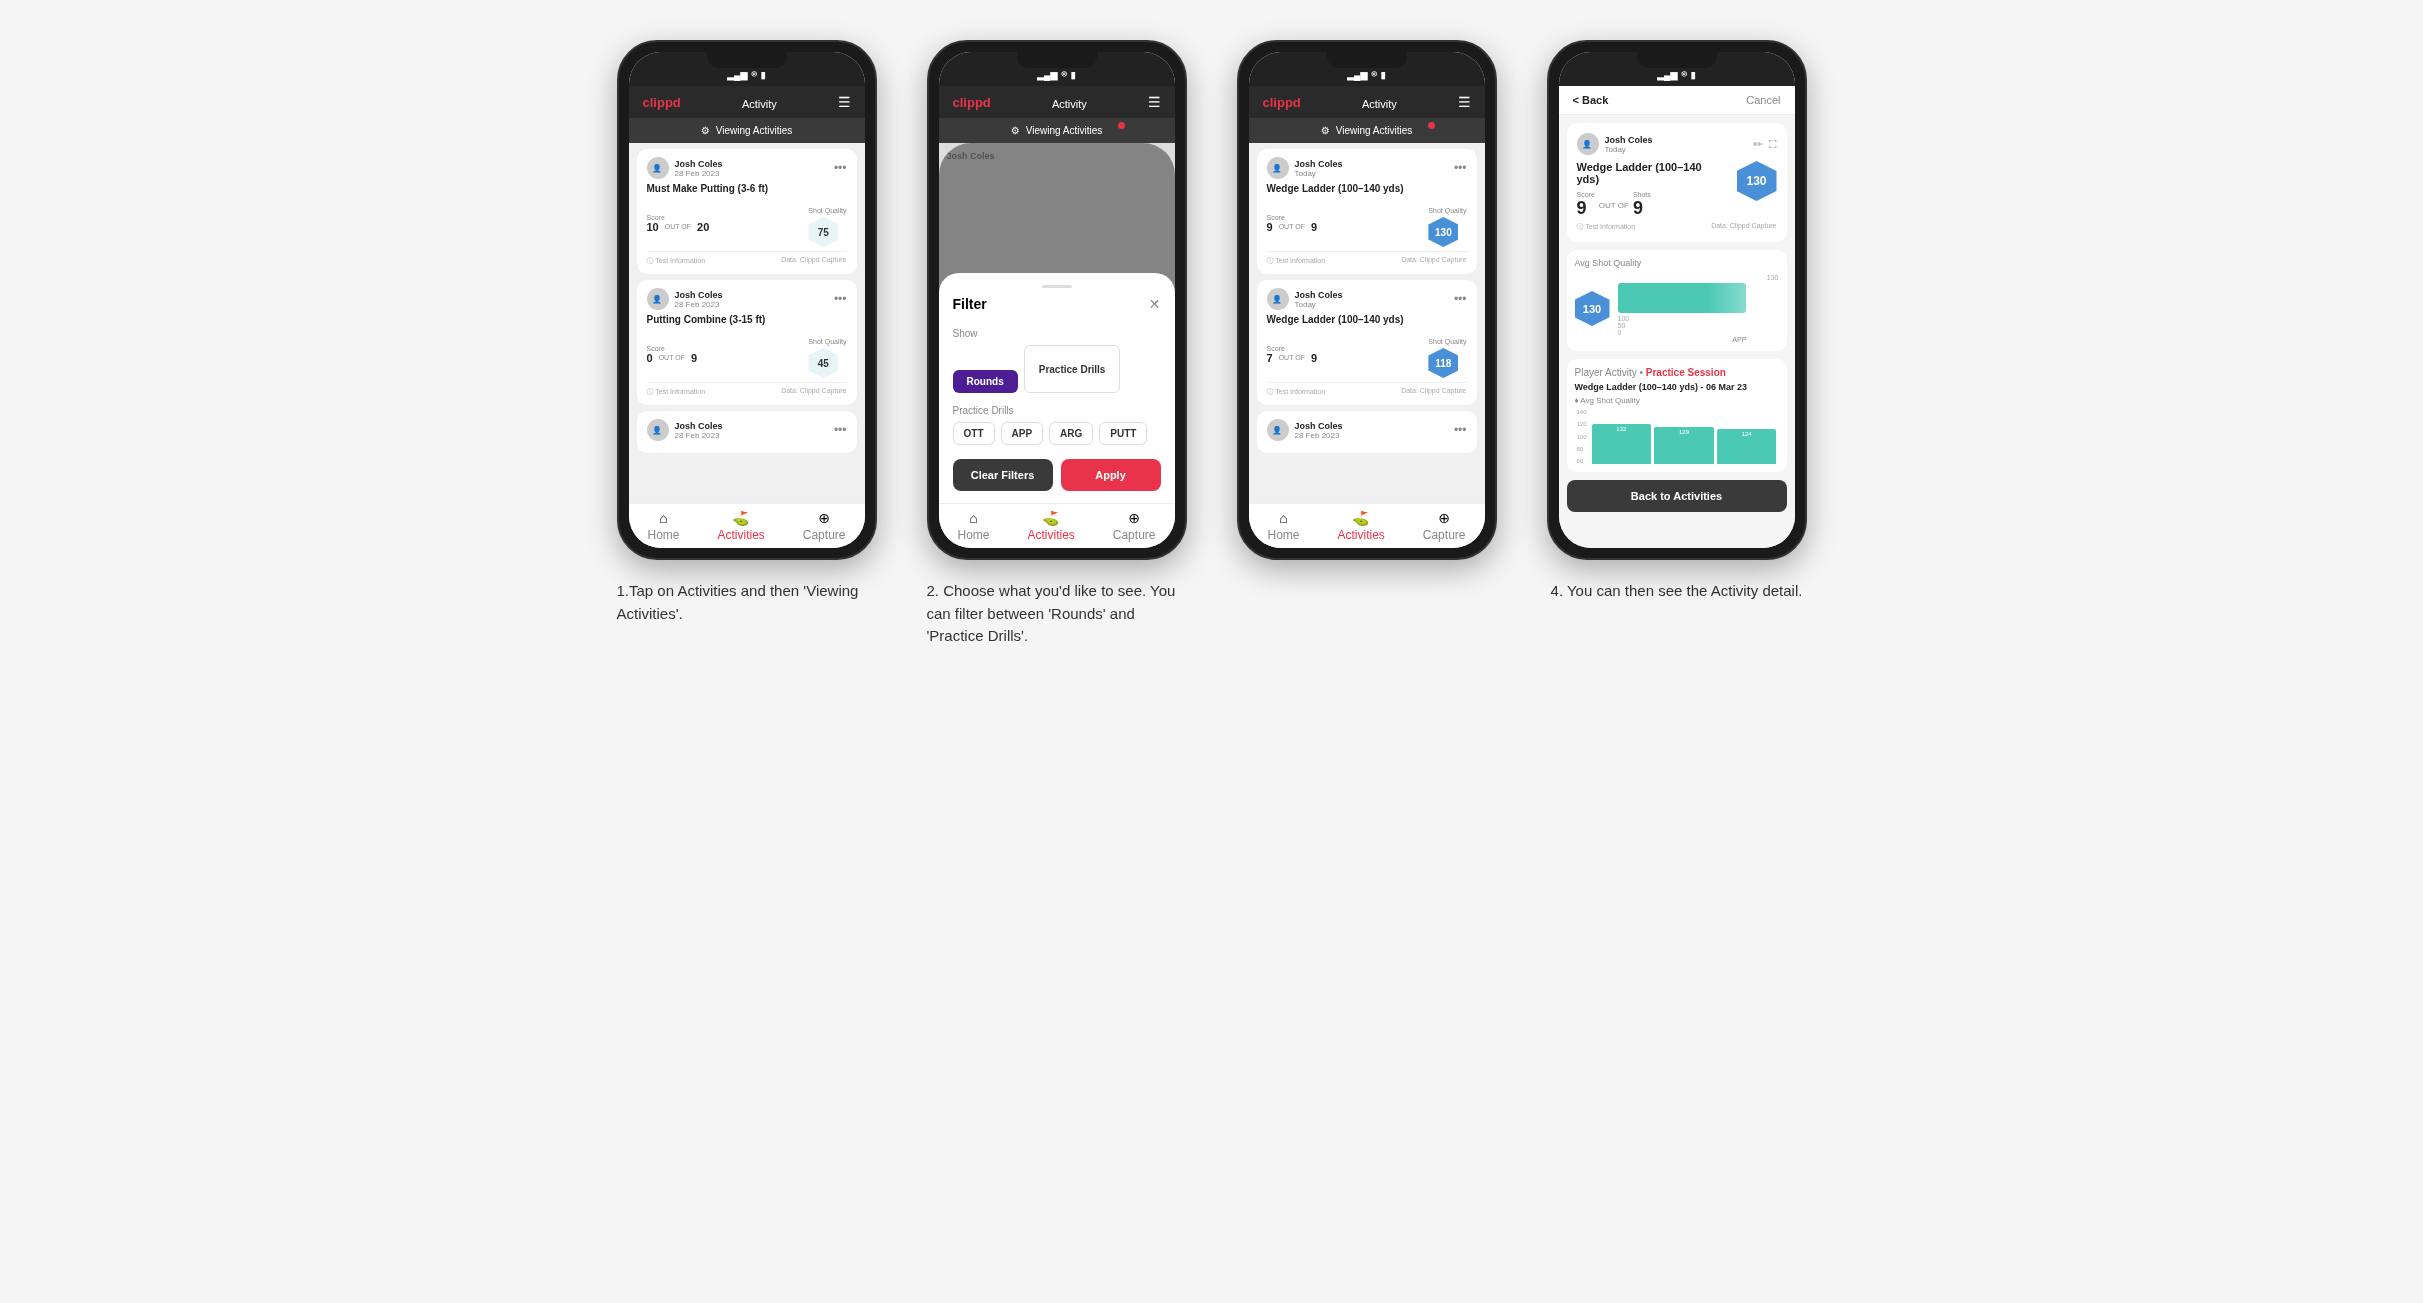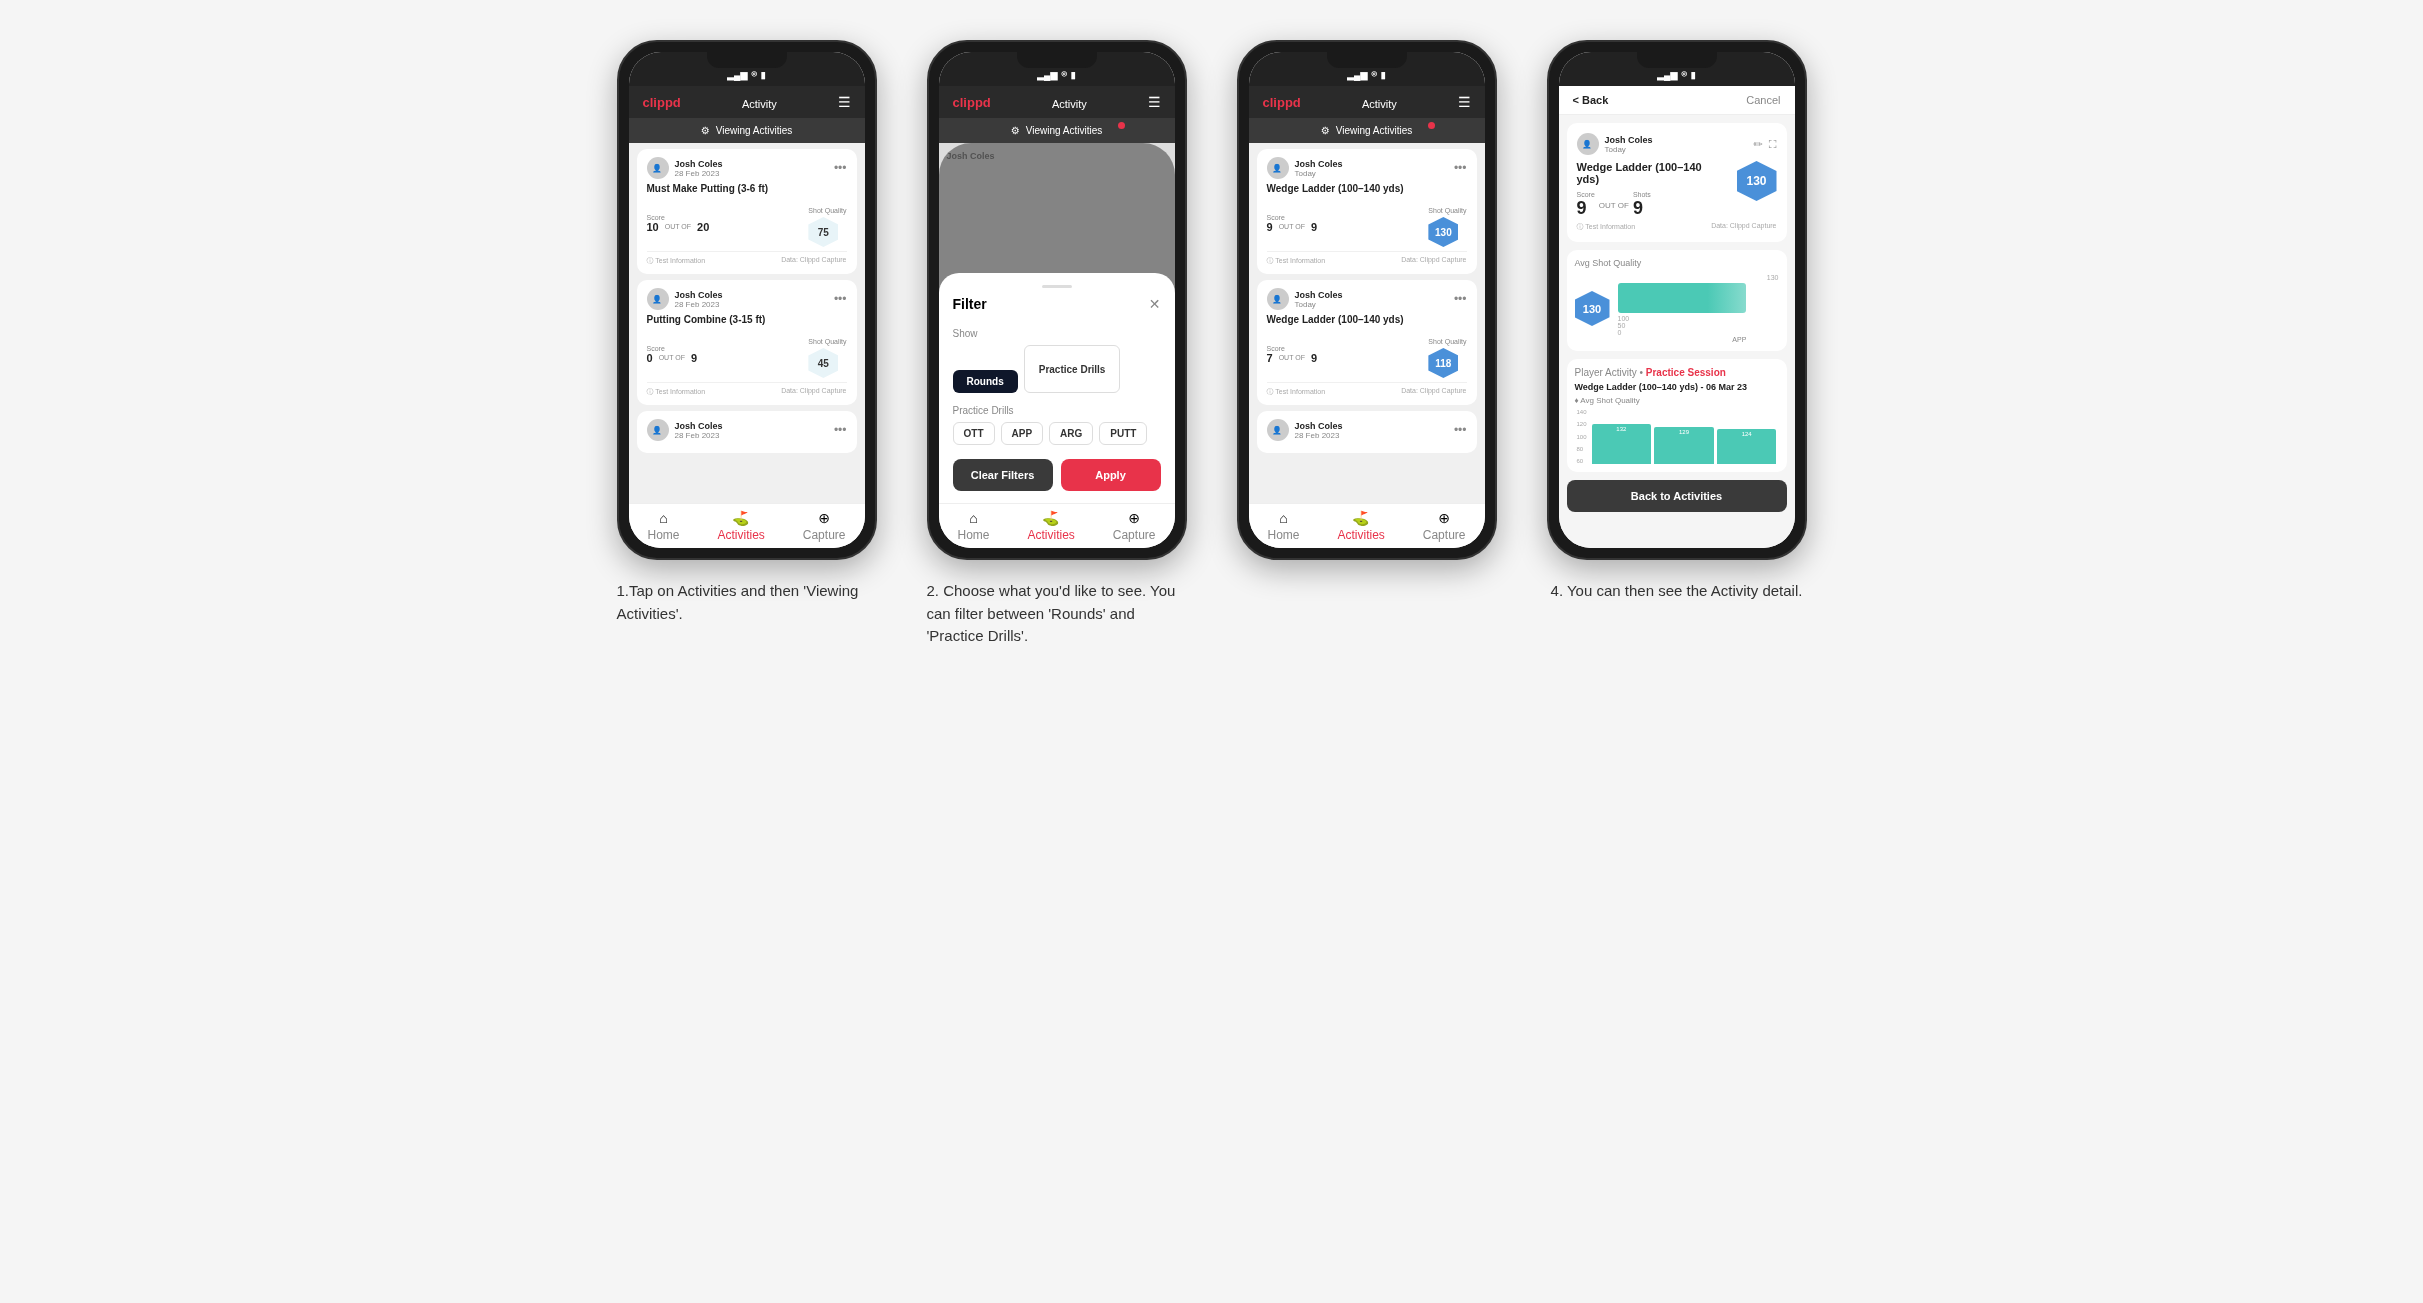--- a/index.html
+++ b/index.html
@@ -293,21 +293,21 @@
     }
     .toggle-btn {
       padding: 6px 14px;
       border-radius: 6px;
       font-size: 10px;
       font-weight: 600;
       border: none;
       cursor: pointer;
     }
     .toggle-btn.active {
-      background: #0f172a;
+      background: #4c1d95;
       color: #fff;
       margin-top: 25px;
     }
     .toggle-btn.inactive {
       background: #fff;
       color: #333;
       border: 1px solid #ddd;
     }
     .drill-buttons {
       display: flex;

